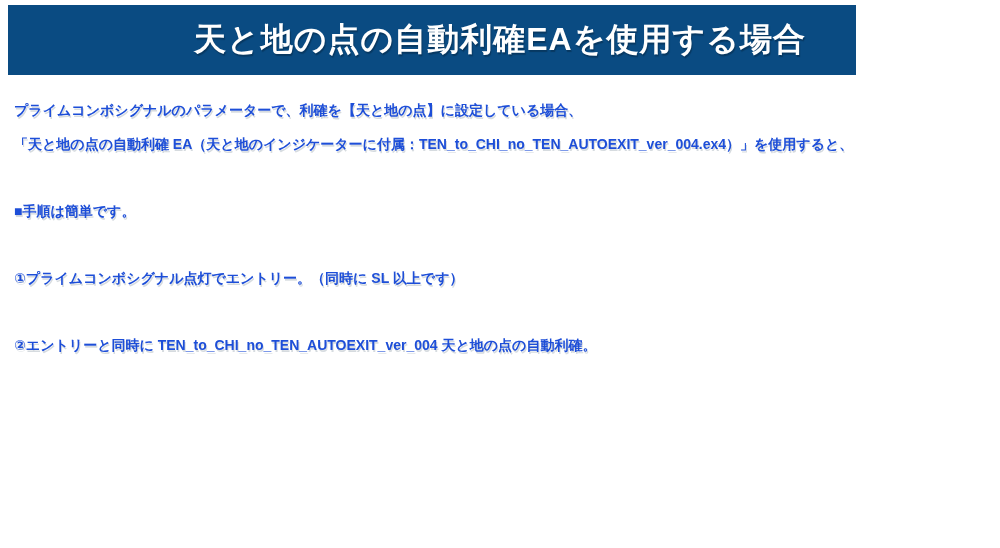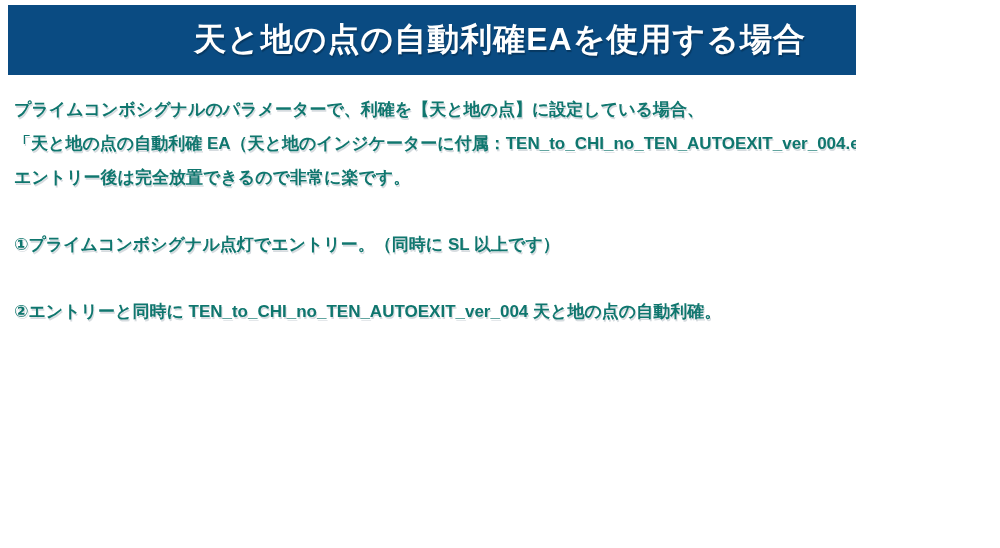--- a/index.html
+++ b/index.html
@@ -32,22 +32,22 @@
     font-weight: bold;
     letter-spacing: 1px;
     white-space: nowrap;
     text-shadow: 1px 2px 1px rgba(0,0,0,0.25);
   }
   .content {
     position: absolute;
     left: 14px;
     top: 75px;
     width: 980px;
-    color: #0f766e;
-    font-size: 17px;
+    color: #1d4ed8;
+    font-size: 14px;
     font-weight: bold;
     line-height: 34px;
     text-shadow: 1px 2px 0 rgba(165,175,185,0.45);
   }
   .intro {
     margin-top: 18px;
   }
   .intro-line {
     white-space: nowrap;
   }
@@ -71,23 +71,23 @@
 
   <div class="banner">
     <span class="banner-title">天と地の点の自動利確EAを使用する場合</span>
   </div>
 
   <div class="content">
 
     <div class="intro">
       <div class="intro-line">プライムコンボシグナルのパラメーターで、利確を【天と地の点】に設定している場合、</div>
       <div class="intro-line">「天と地の点の自動利確 EA（天と地のインジケーターに付属：TEN_to_CHI_no_TEN_AUTOEXIT_ver_004.ex4）」を使用すると、</div>
-      <div class="intro-line">エントリー後は完全放置できるので非常に楽です。</div>
     </div>
 
+    <div class="section-heading">■手順は簡単です。</div>
 
     <div class="step">①プライムコンボシグナル点灯でエントリー。（同時に SL 以上です）</div>
 
     <div class="step">②エントリーと同時に TEN_to_CHI_no_TEN_AUTOEXIT_ver_004 天と地の点の自動利確。</div>
 
 
 
   </div>
 
 </div>

